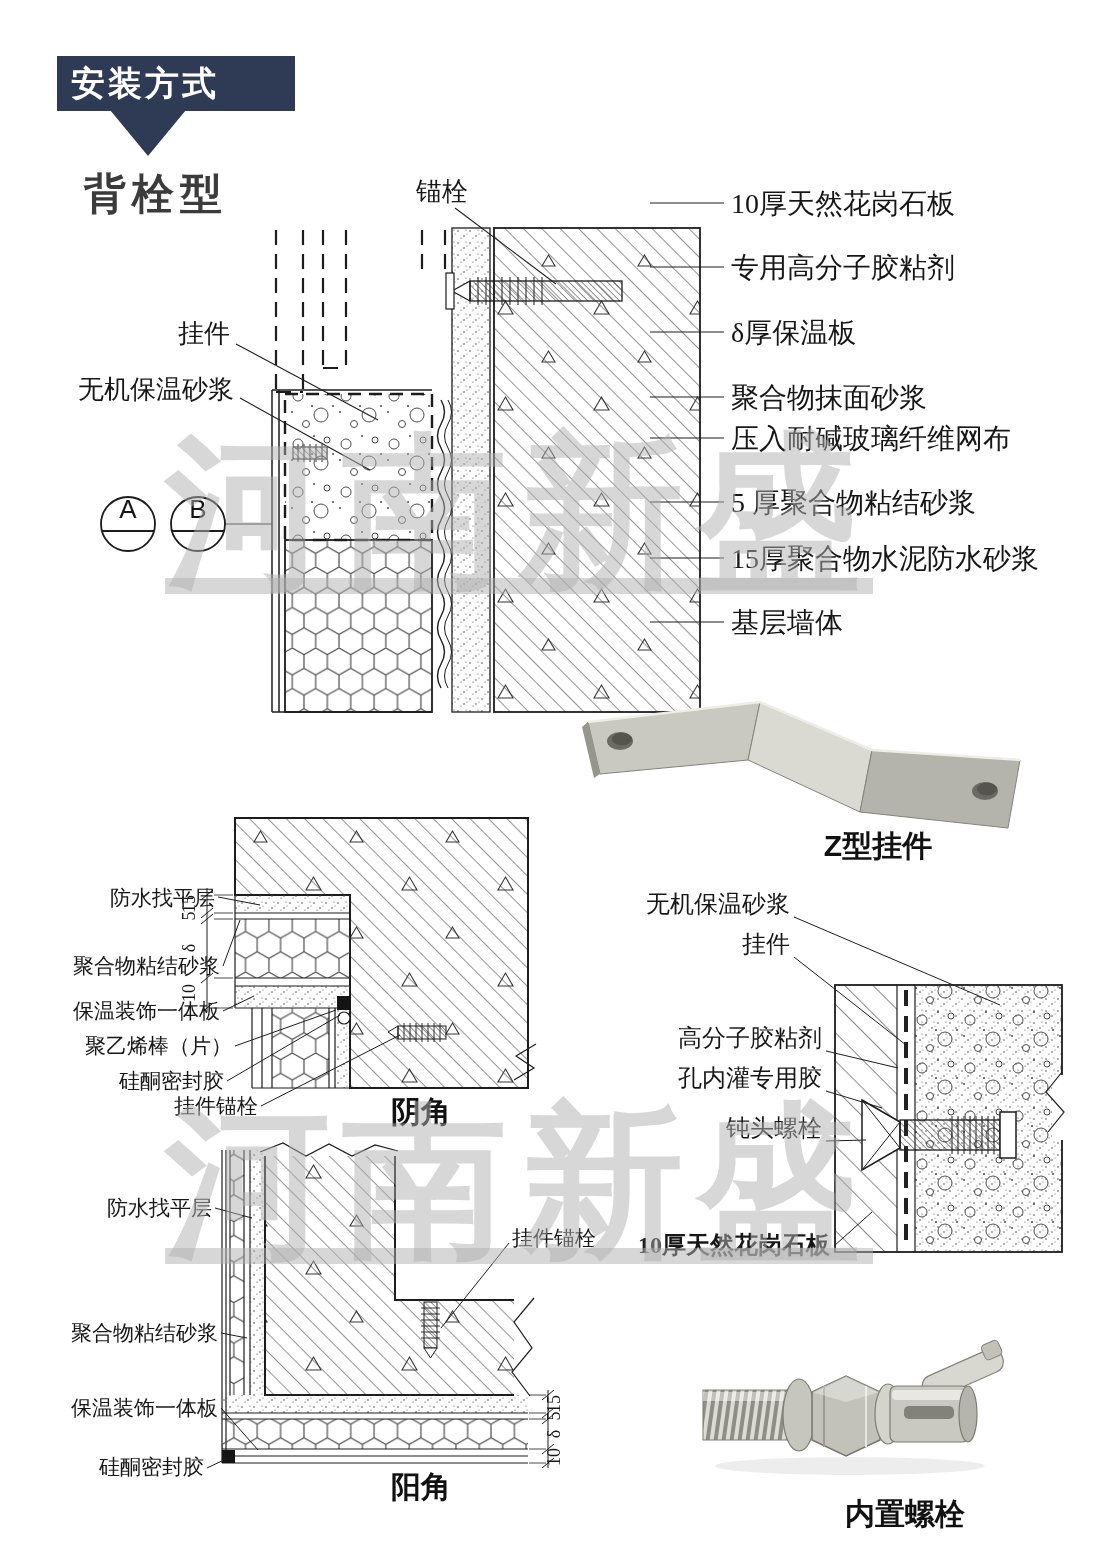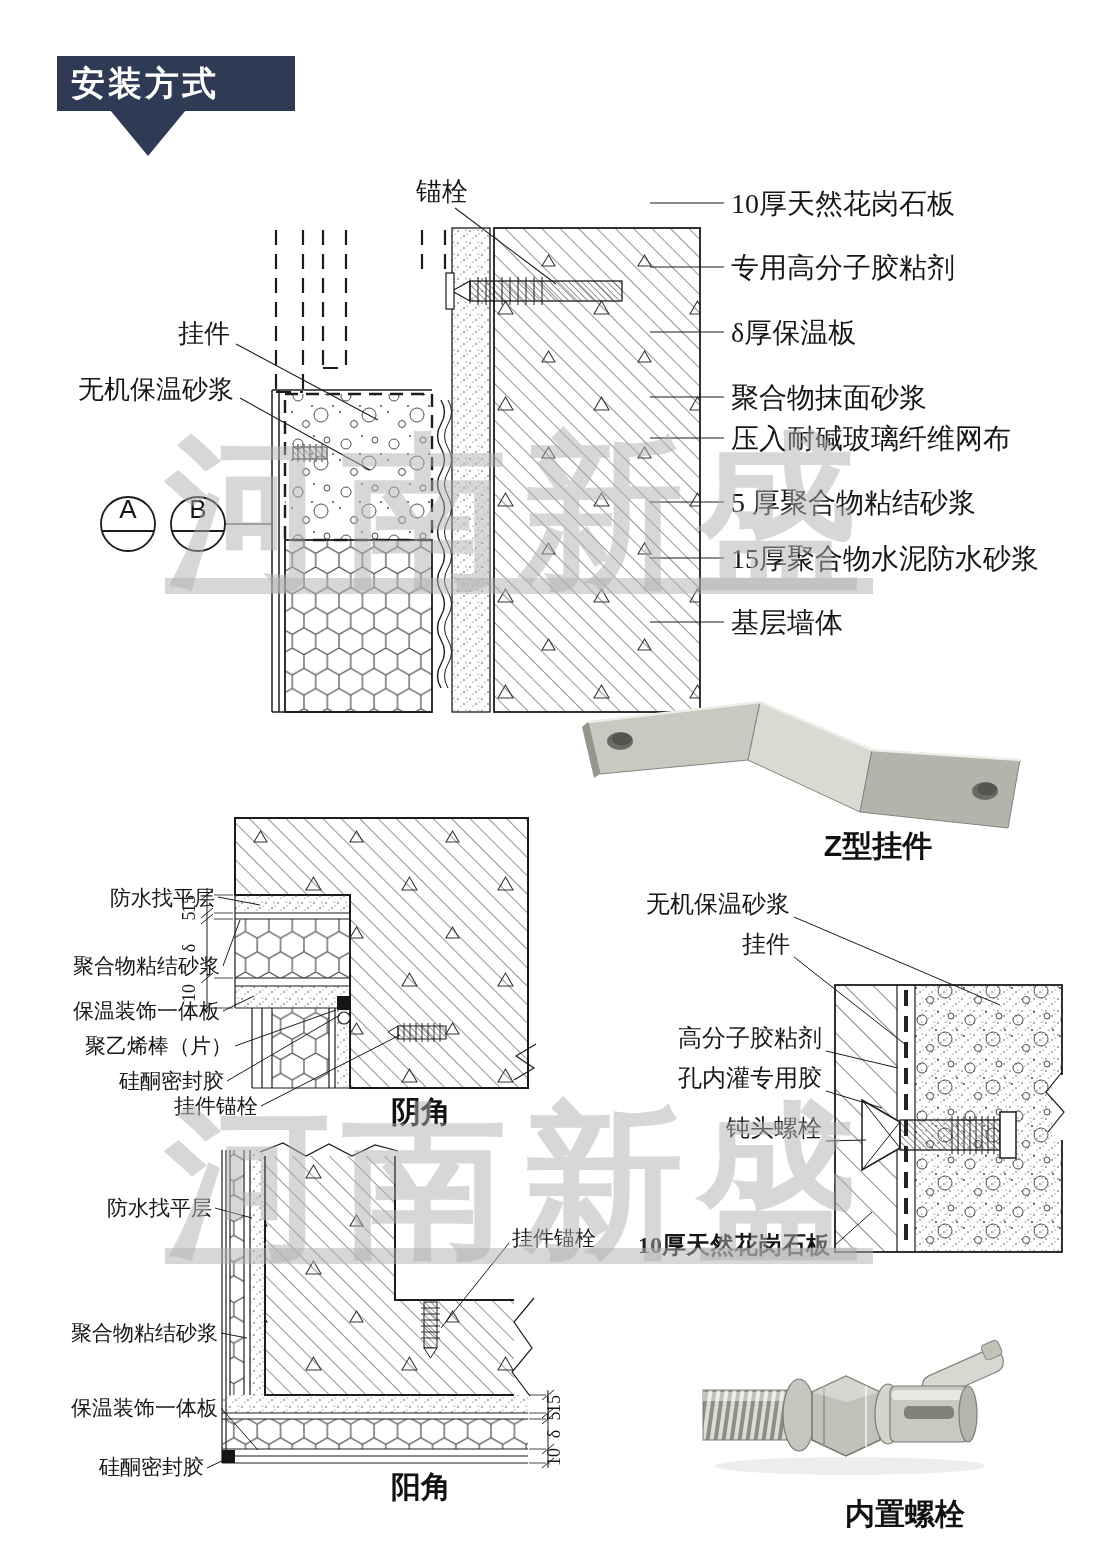--- a/index.html
+++ b/index.html
@@ -420,17 +420,18 @@
     <rect x="904" y="1406" width="50" height="13" rx="5" fill="#82827a"></rect>
   </g>
   <text class="cap" x="905" y="1524" text-anchor="middle">内置螺栓</text>
 </svg>
 
 <div class="banner">
   <span>安装方式</span>
 </div>
 <div class="banner-arrow"></div>
 
+<div class="doc-title">背栓型</div>
 
 <div class="watermark wm1">河南新盛</div>
 <div class="watermark wm2">河南新盛</div>
 
 </div>
 
 </body></html>

